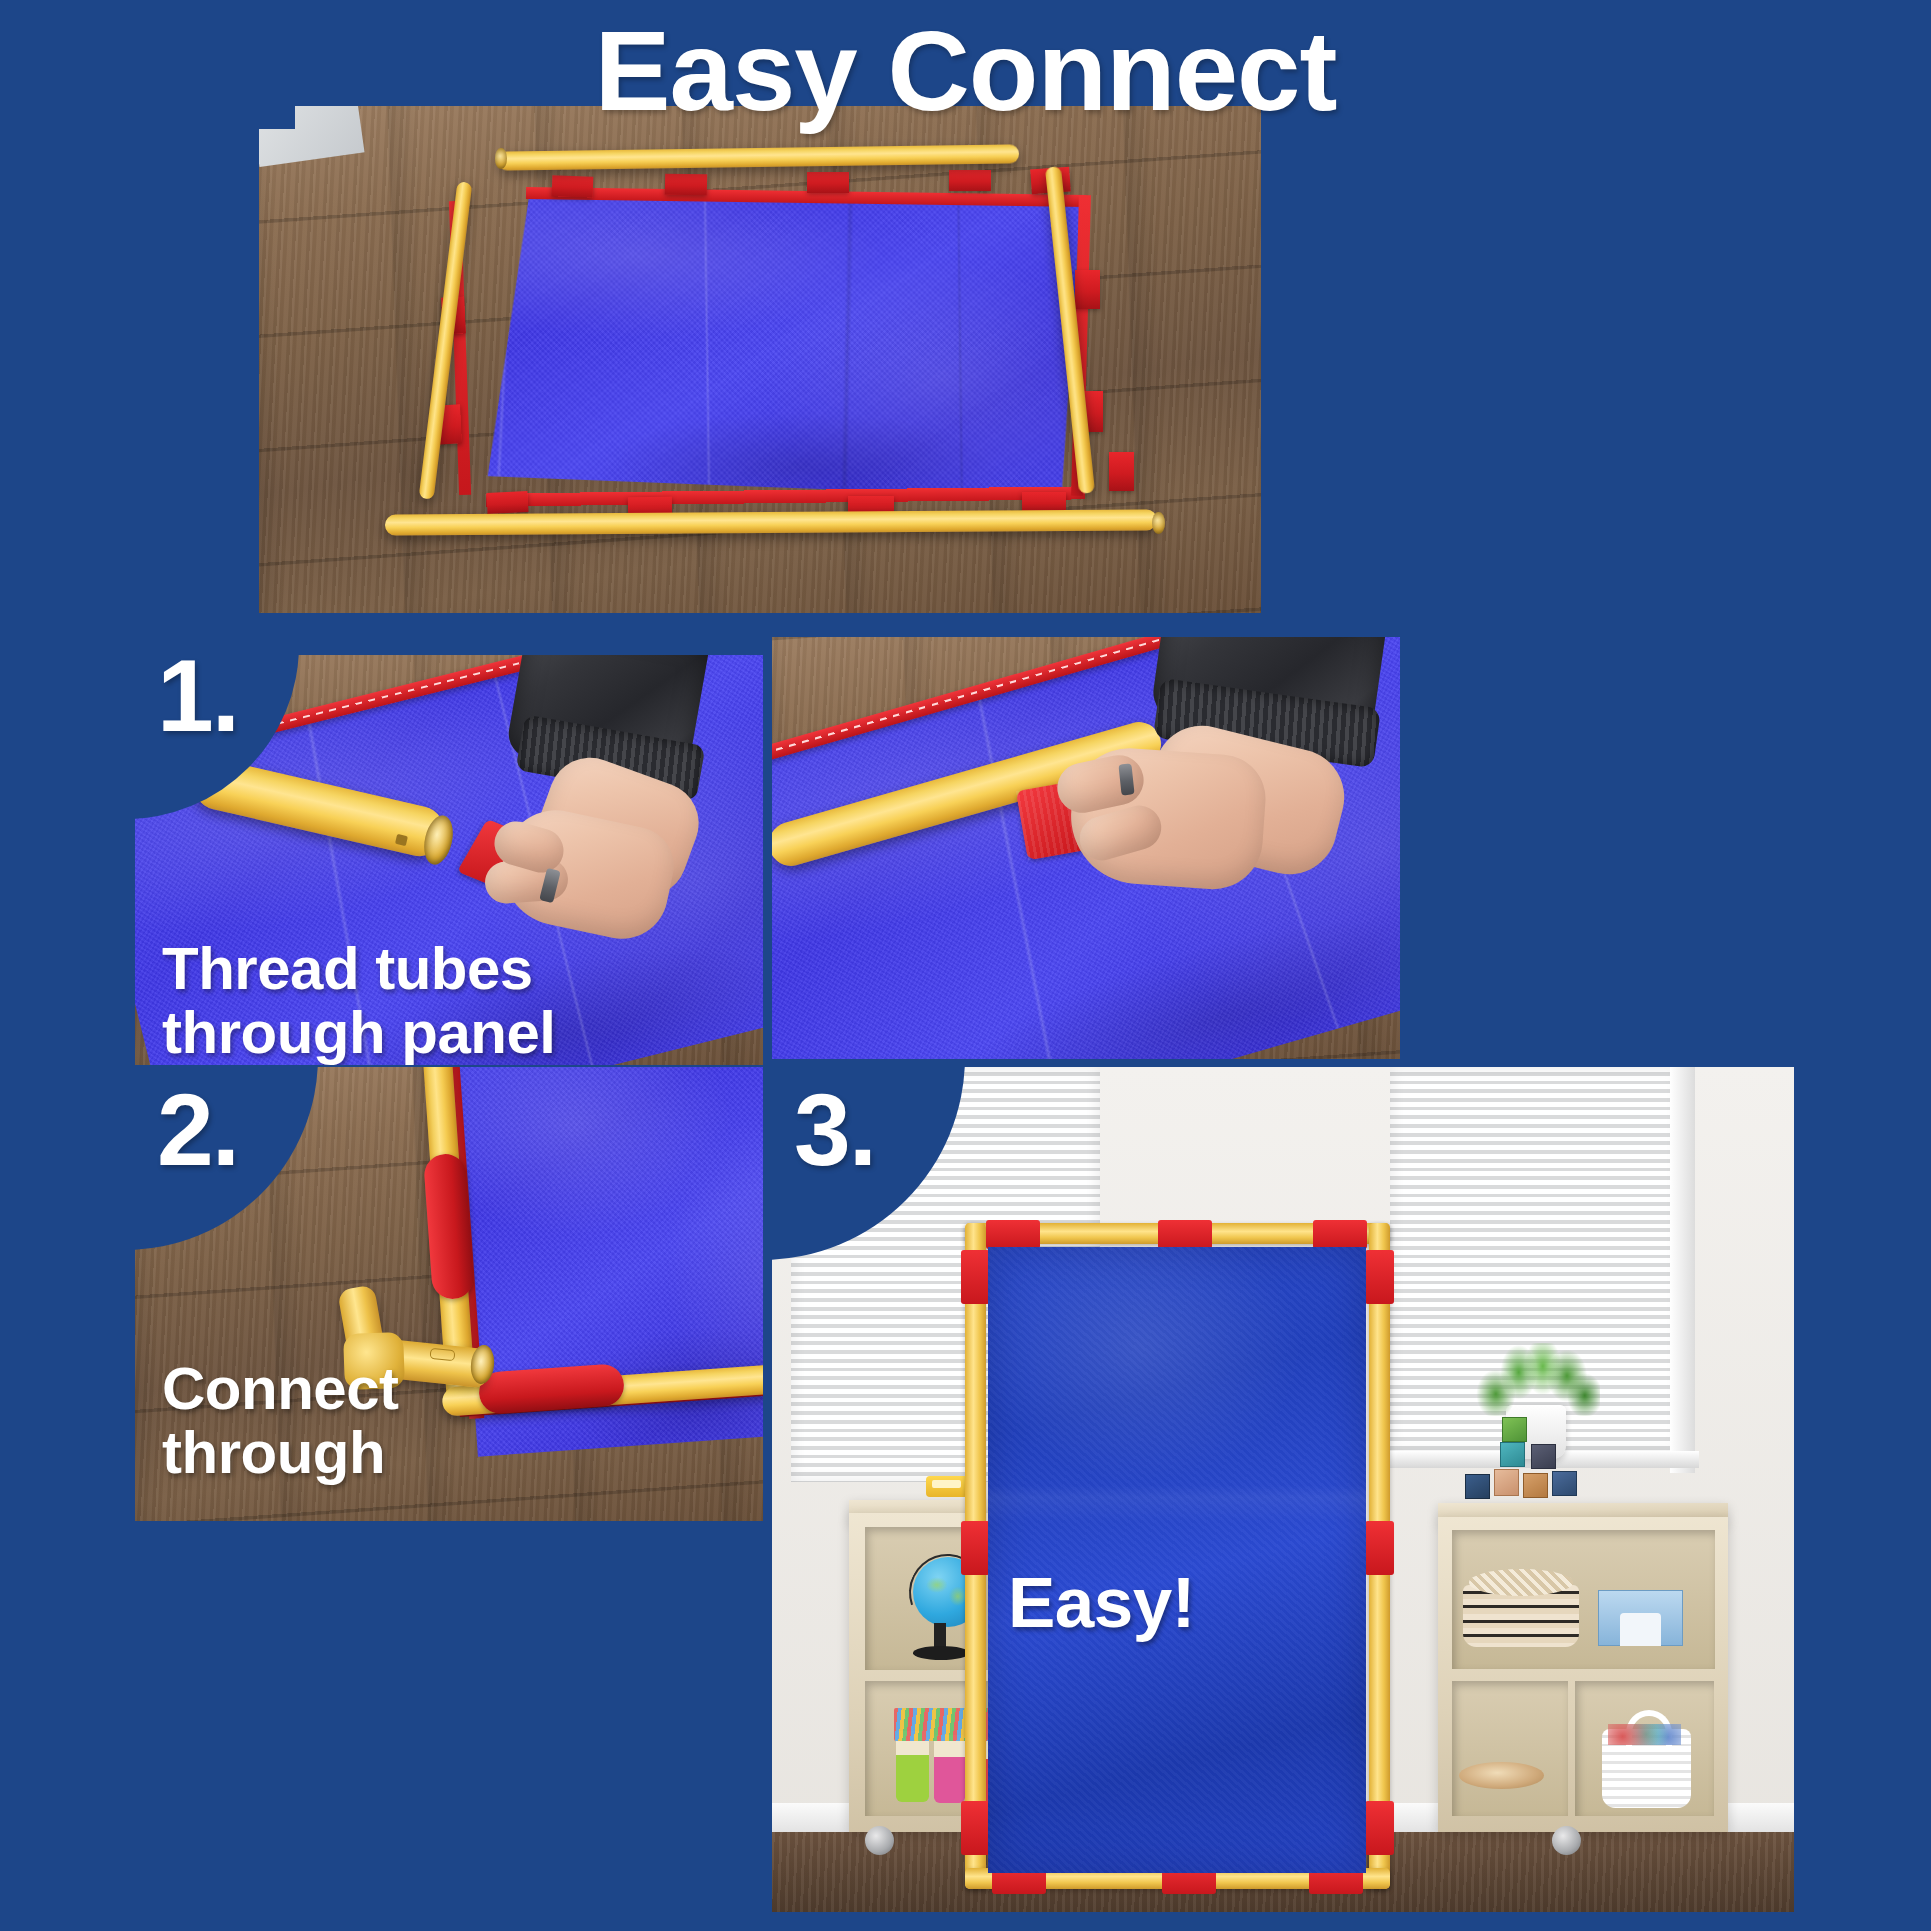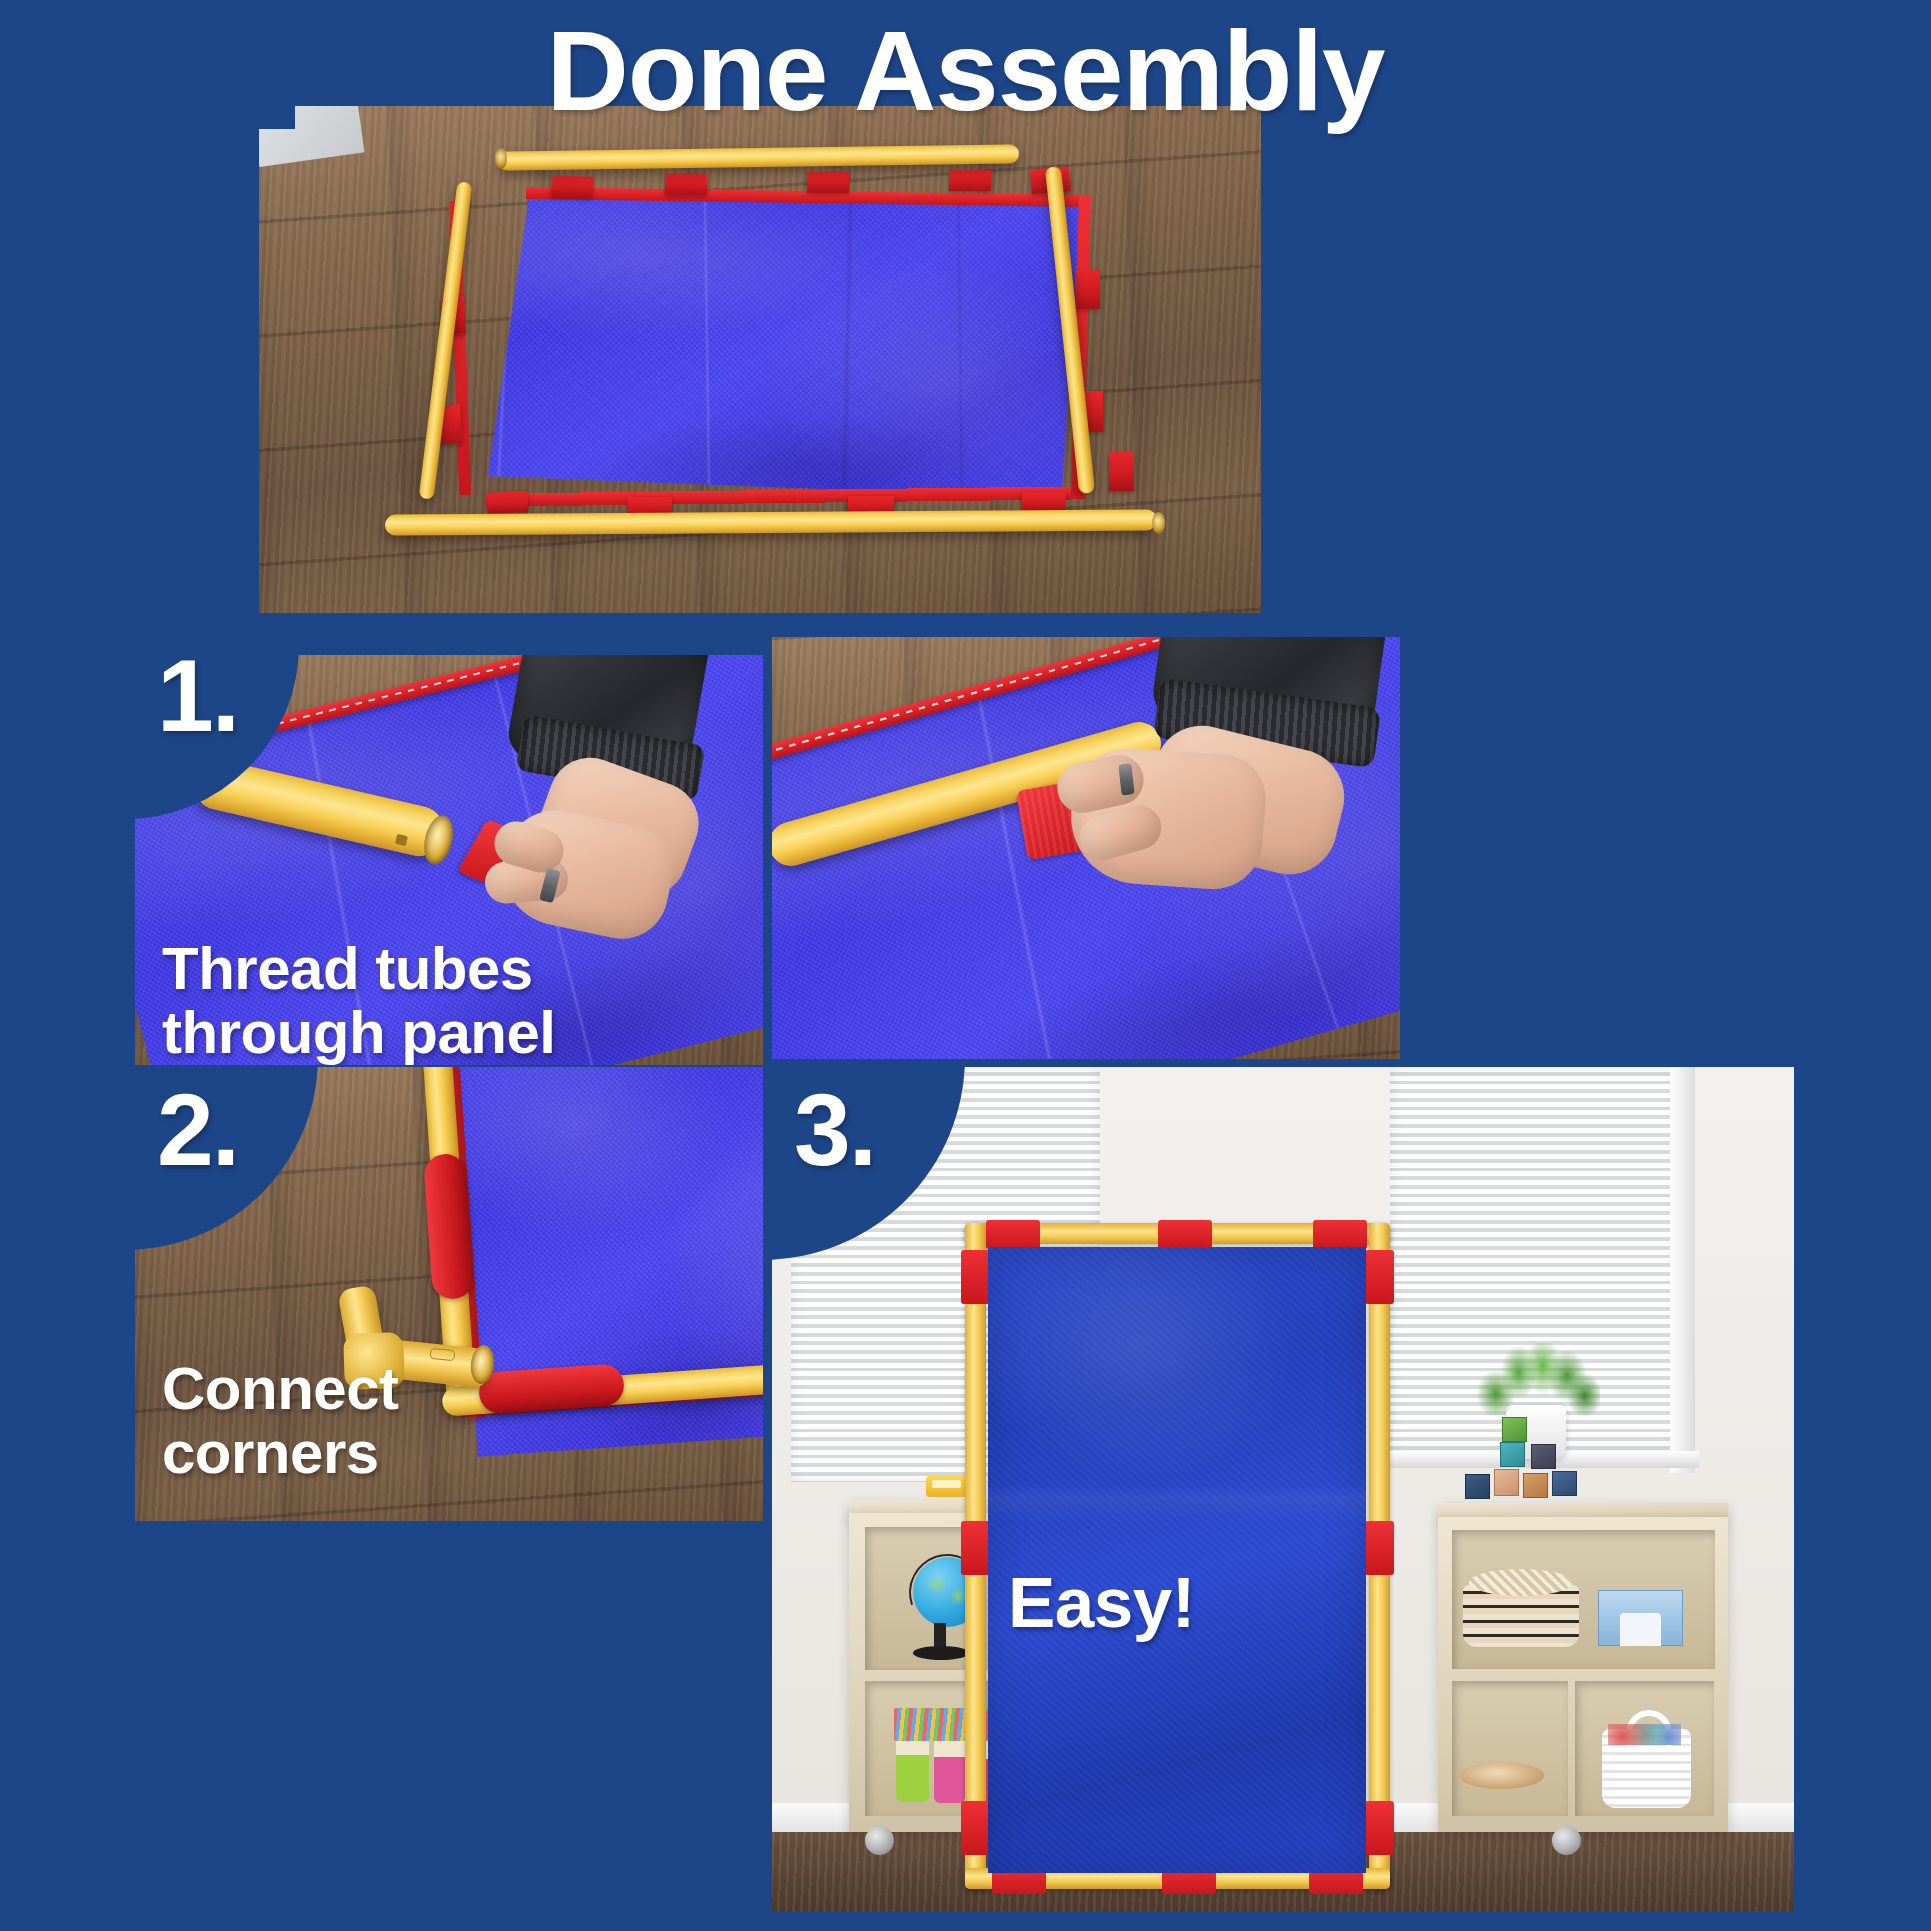--- a/index.html
+++ b/index.html
@@ -172,21 +172,21 @@
   .cubby { position:absolute; background:linear-gradient(180deg,#d9cdb2,#c6b896); box-shadow:inset 2.9px 3.9px 8.7px rgba(0,0,0,.22); }
   .caster { position:absolute; border-radius:50%; background:radial-gradient(circle at 38% 34%,#e9e9ea,#a9abae 60%,#6e7074); }
 
   
   .fpipe { position:absolute; background:linear-gradient(90deg,#e2b135,#ffe48c 40%,#f0c64e 70%,#cf9b2c); border-radius:4.8px; box-shadow:0 1.9px 5.8px rgba(0,0,0,.25); }
   .fclip { position:absolute; background:linear-gradient(180deg,#ef3035,#c8171d); border-radius:2.9px; }
 </style>
 </head>
 <body>
 
-<div id="title">Done Assembly</div>
+<div id="title">Easy Connect</div>
 
 <div class="photo" style="left:259px; top:106px; width:1002px; height:507px;">
   <div class="wood"></div>
 
   <div style="position:absolute;left:-3.9px;top:-3.9px;width:106px;height:58px;background:linear-gradient(135deg,#dfe2e4,#c6cace);transform:rotate(-8deg);"></div>
   <div style="position:absolute;left:-9.7px;top:-5.8px;width:46px;height:29px;background:#1d4689;"></div>
 
   <div class="vinyl" style="left:193px; top:82px; width:632px; height:309px; transform:perspective(869px) rotateX(3deg); clip-path:polygon(12% 0%, 100% 2%, 96% 100%, 6% 93%);">
     <div class="sheen"></div>
     <div class="crease" style="left:8%;top:0;width:4.8px;height:100%;transform:rotate(2deg);"></div>
@@ -302,21 +302,21 @@
 
   <div style="position:absolute;left:210px;top:220px;width:37px;height:93px;border-radius:13.5px;background:linear-gradient(90deg,#dcaa32,#ffe68f 42%,#eec24a 70%,#c9932a);transform:rotate(-10deg);box-shadow:0 3.9px 9.7px rgba(0,0,0,.32);"></div>
   <div style="position:absolute;left:228px;top:276px;width:126px;height:39px;border-radius:13.5px;background:linear-gradient(180deg,#dcaa32,#ffe68f 42%,#eec24a 70%,#c9932a);transform:rotate(6deg);box-shadow:0 3.9px 9.7px rgba(0,0,0,.32);"></div>
   <div style="position:absolute;left:209px;top:266px;width:60px;height:56px;border-radius:15.4px;background:radial-gradient(circle at 38% 34%,#ffe68f,#e0b23a 62%,#b8871f);transform:rotate(-2deg);"></div>
   <div style="position:absolute;left:336px;top:278px;width:23px;height:39px;border-radius:50%;background:radial-gradient(ellipse at 42% 42%,#fff1bb,#d9a930 58%,#8b6718);transform:rotate(6deg);box-shadow:inset 0 0 7.7px rgba(0,0,0,.5);"></div>
   <div style="position:absolute;left:295px;top:282px;width:25px;height:10.6px;border:1.9px solid #a8801f;border-radius:4.8px;transform:rotate(6deg);"></div>
 
   <div style="position:absolute;left:-9.7px;top:-9.7px;width:193px;height:193px;background:#1d4689;border-bottom-right-radius:193px;"></div>
 
   <div class="caption" style="left:27px; top:290px; font-size:60px;">Connect
-corners</div>
+through</div>
 </div>
 <div class="stepnum" style="left:157px; top:1079px;">2.</div>
 
 <div class="photo" style="left:772px; top:1067px; width:1022px; height:845px;">
 
   <div class="wall" style="inset:0;"></div>
   <div class="blinds" style="left:19.3px; top:0px; width:309px; height:415px;"></div>
   <div class="blinds" style="left:618px; top:0px; width:290px; height:386px;"></div>
   <div style="position:absolute;left:898px;top:0px;width:25px;height:406px;background:linear-gradient(90deg,#ffffff,#dcdcdc);"></div>
   <div style="position:absolute;left:599px;top:384px;width:328px;height:17.4px;background:linear-gradient(180deg,#ffffff,#d7d7d7);"></div>

